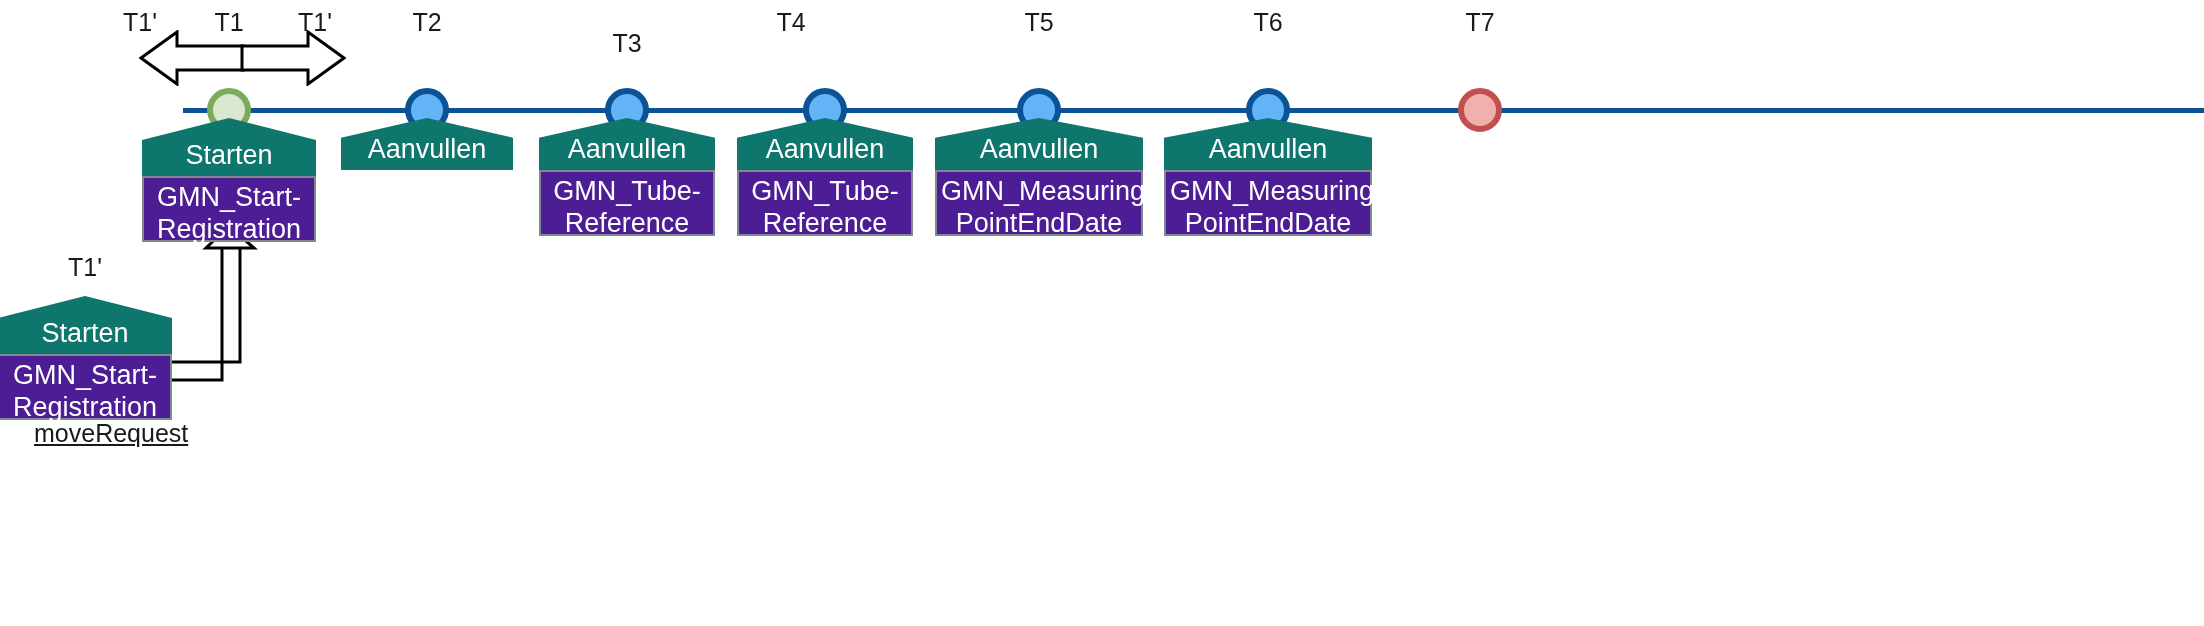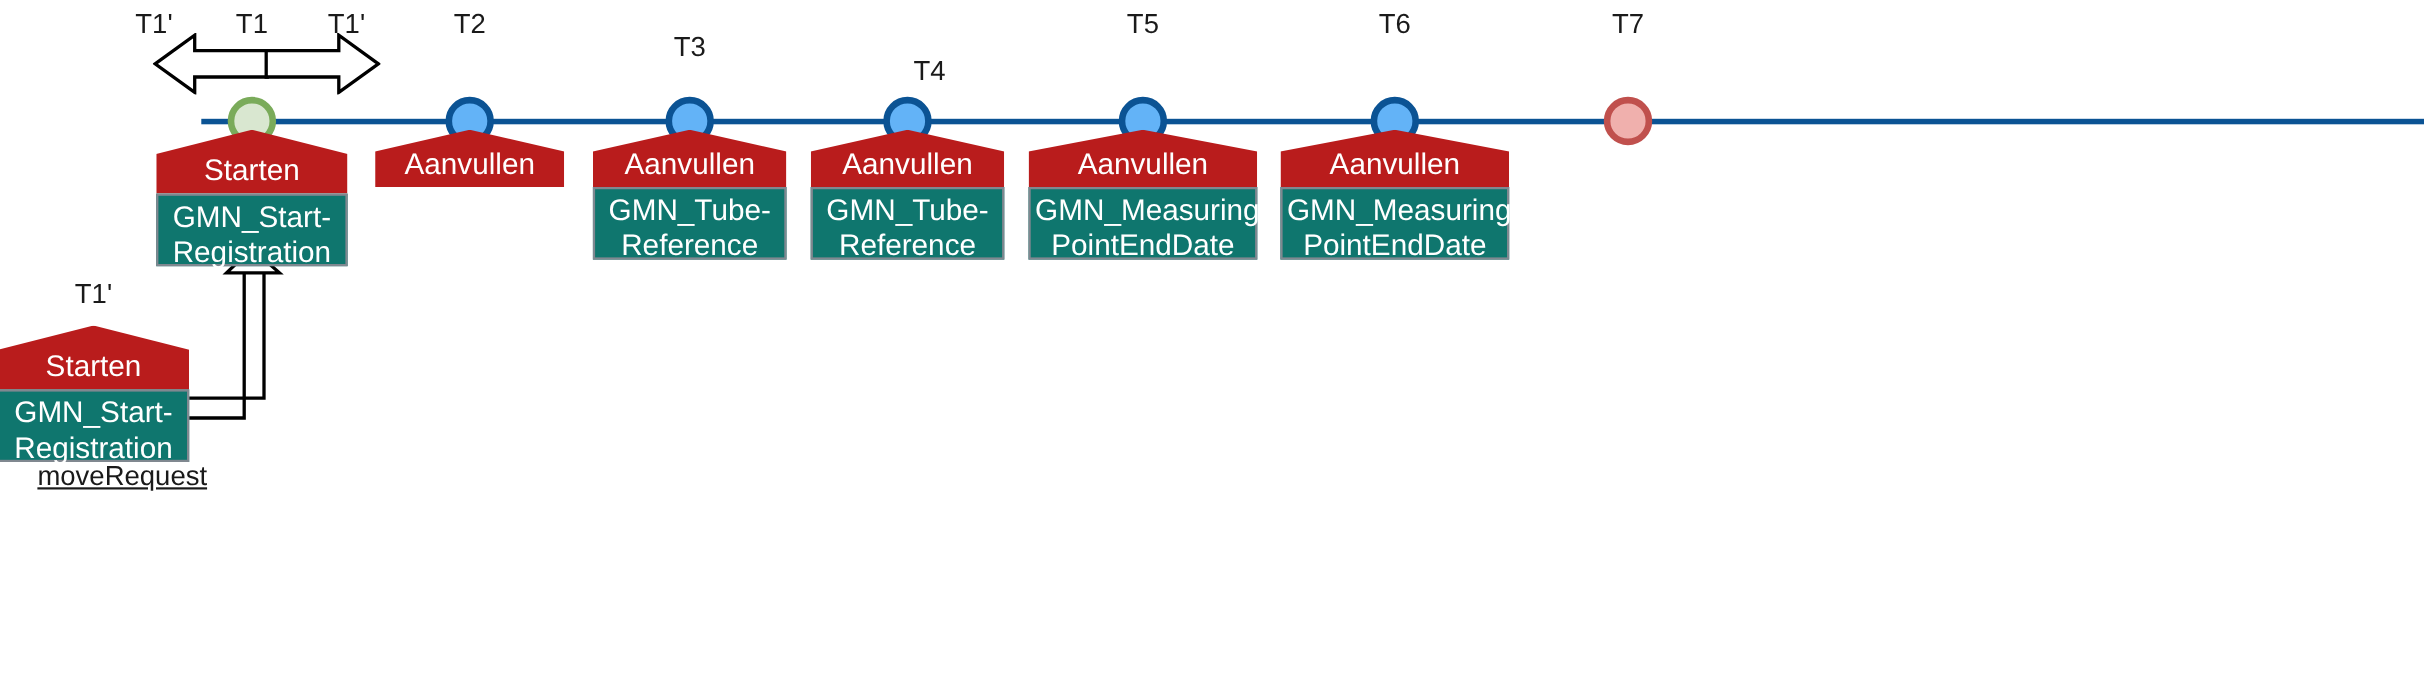--- a/index.html
+++ b/index.html
@@ -55,35 +55,35 @@
   }
 
   
   .card {
     position: absolute;
     transform: translateX(-50%);
   }
   .card-head {
     position: relative;
     width: 100%;
-    background: #b91c1c;
+    background: #0f766e;
     color: #ffffff;
     font-size: 27px;
     text-align: center;
     box-sizing: border-box;
     line-height: 1;
     display: flex;
     align-items: flex-end;
     justify-content: center;
     padding-bottom: 7px;
     clip-path: polygon(0% 100%, 0% 38%, 50% 0%, 100% 38%, 100% 100%);
   }
   .card-body {
     width: 100%;
-    background: #0f766e;
+    background: #4c1d95;
     border: 2px solid #808890;
     box-sizing: border-box;
     color: #ffffff;
     font-size: 27px;
     text-align: center;
     line-height: 1.18;
     padding: 4px 4px 6px 4px;
     white-space: pre-line;
   }
 
@@ -128,21 +128,21 @@
   <div class="node blue" style="left:825px;  top:110px;"></div>
   <div class="node blue" style="left:1039px; top:110px;"></div>
   <div class="node blue" style="left:1268px; top:110px;"></div>
   <div class="node red" style="left:1480px; top:110px;"></div>
 
   <div class="tlabel" style="left:140px;  top:10px;">T1'</div>
   <div class="tlabel" style="left:229px;  top:10px;">T1</div>
   <div class="tlabel" style="left:315px;  top:10px;">T1'</div>
   <div class="tlabel" style="left:427px;  top:10px;">T2</div>
   <div class="tlabel" style="left:627px;  top:8px;margin-top:23px;">T3</div>
-  <div class="tlabel" style="left:845px;  top:10px;margin-top:43px;">T4</div>
+  <div class="tlabel" style="left:791px;  top:10px;">T4</div>
   <div class="tlabel" style="left:1039px; top:10px;">T5</div>
   <div class="tlabel" style="left:1268px; top:10px;">T6</div>
   <div class="tlabel" style="left:1480px; top:10px;">T7</div>
   <div class="tlabel" style="left:85px;   top:255px;">T1'</div>
 
   <div class="card" style="left:229px; top:118px; width:174px;">
     <div class="card-head" style="height:58px;">Starten</div>
     <div class="card-body" style="height:66px;">GMN_Start-
 Registration</div>
   </div>

